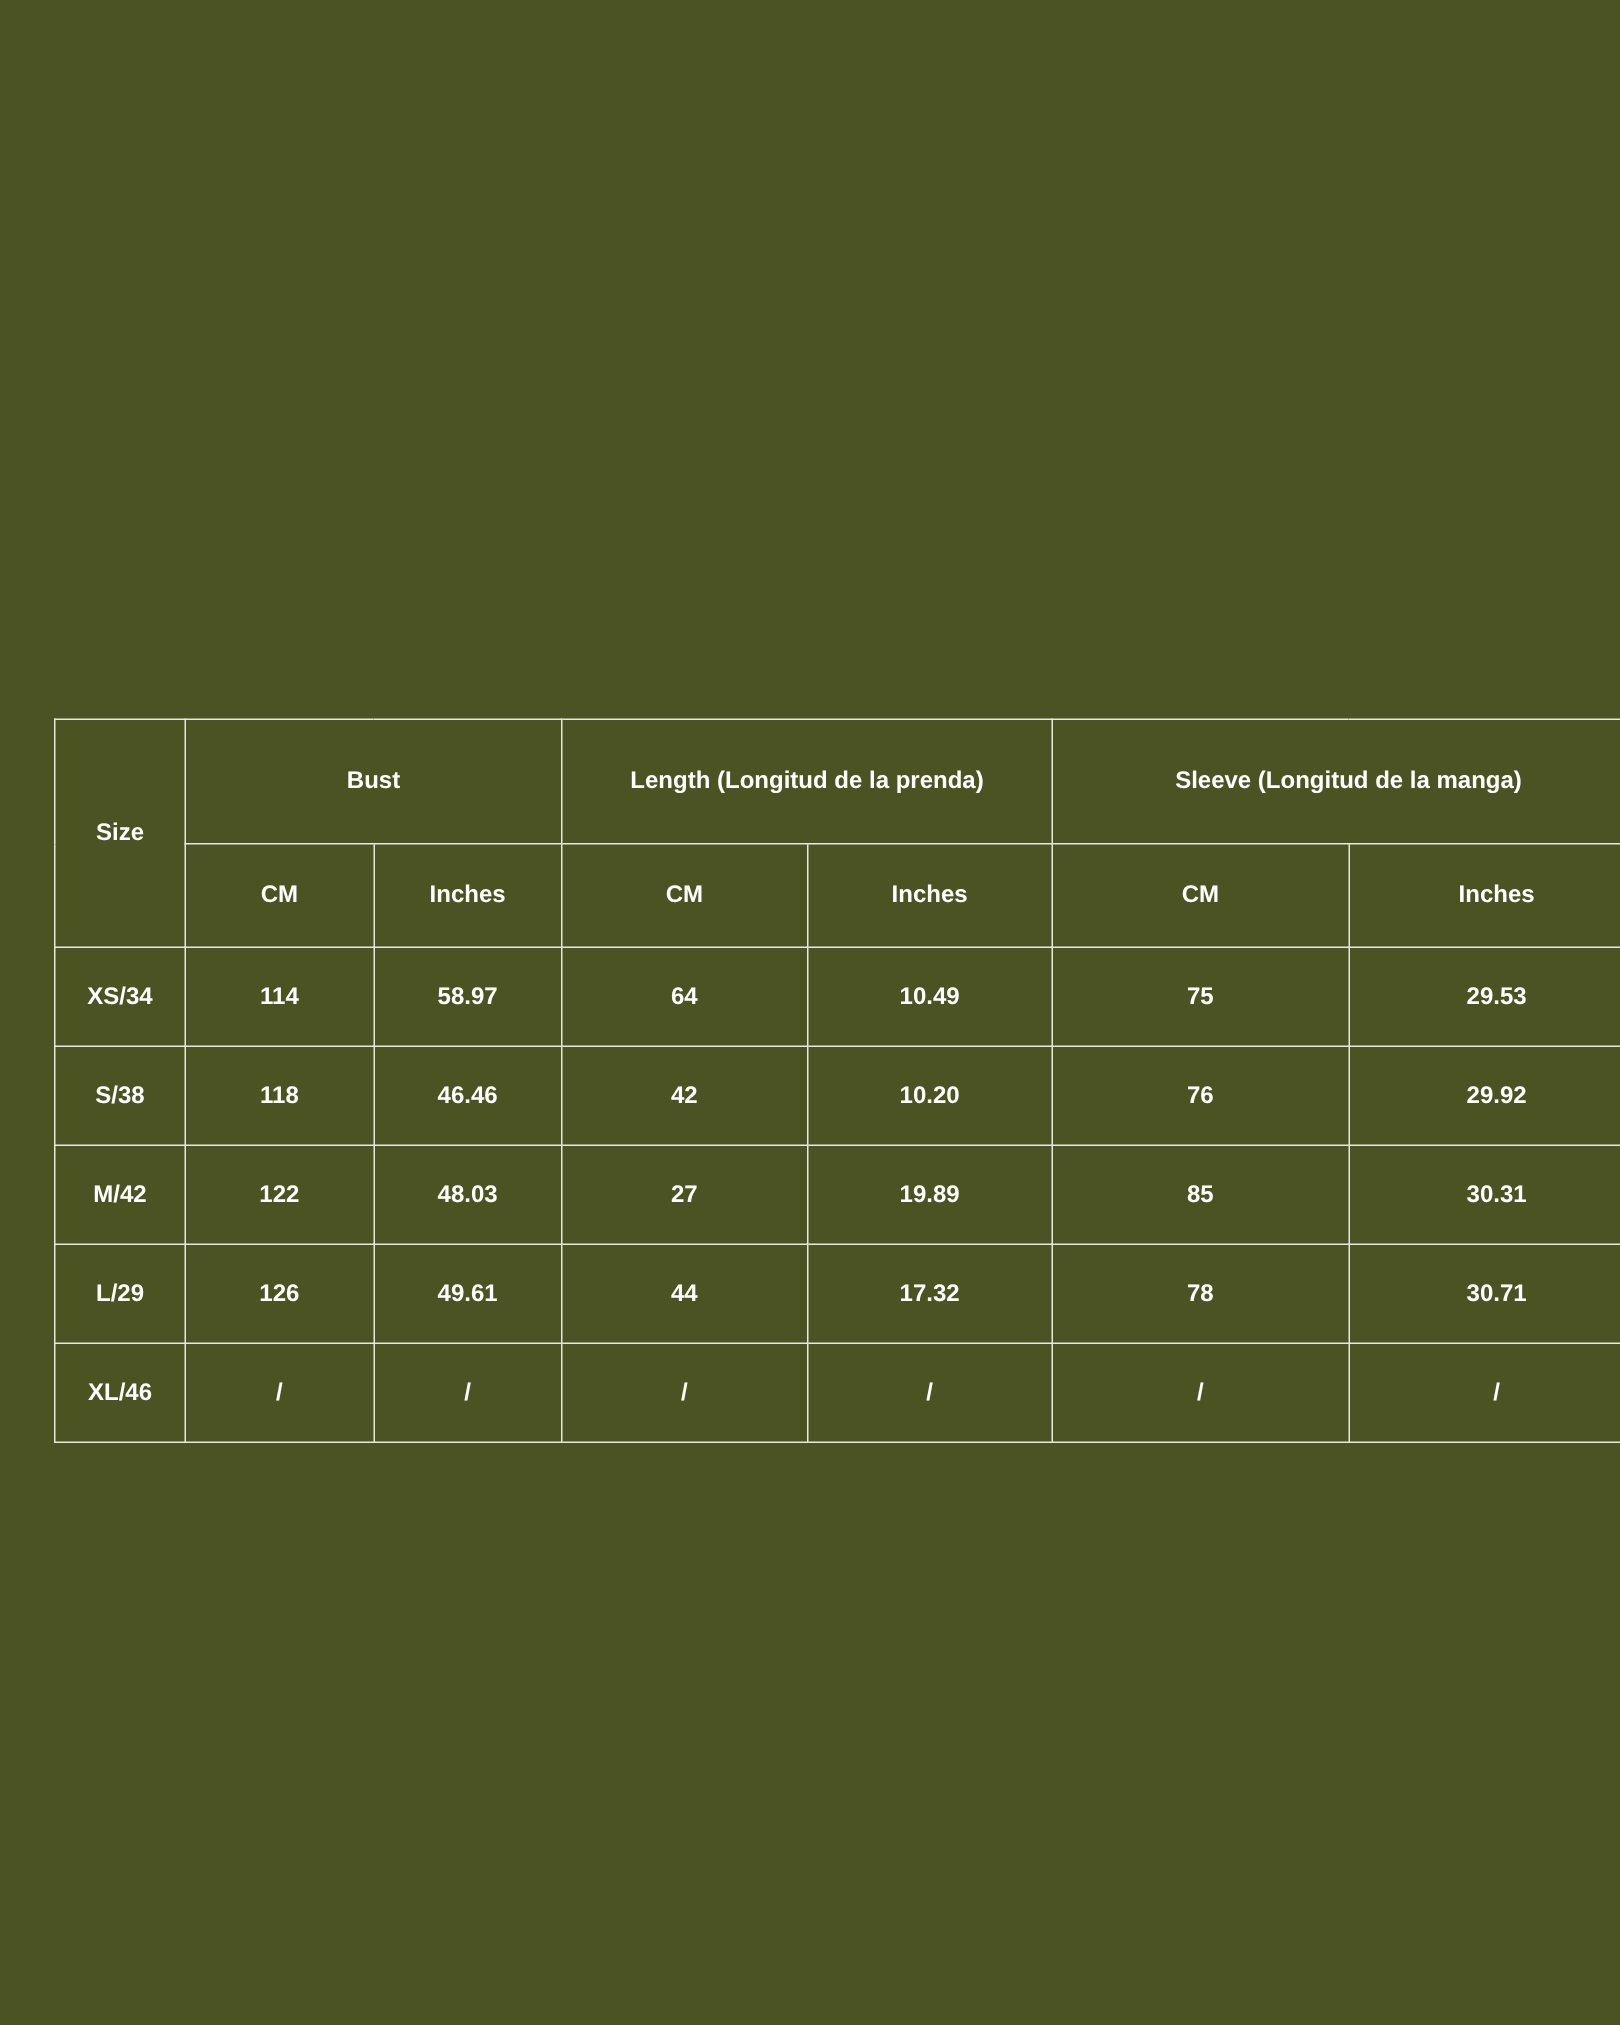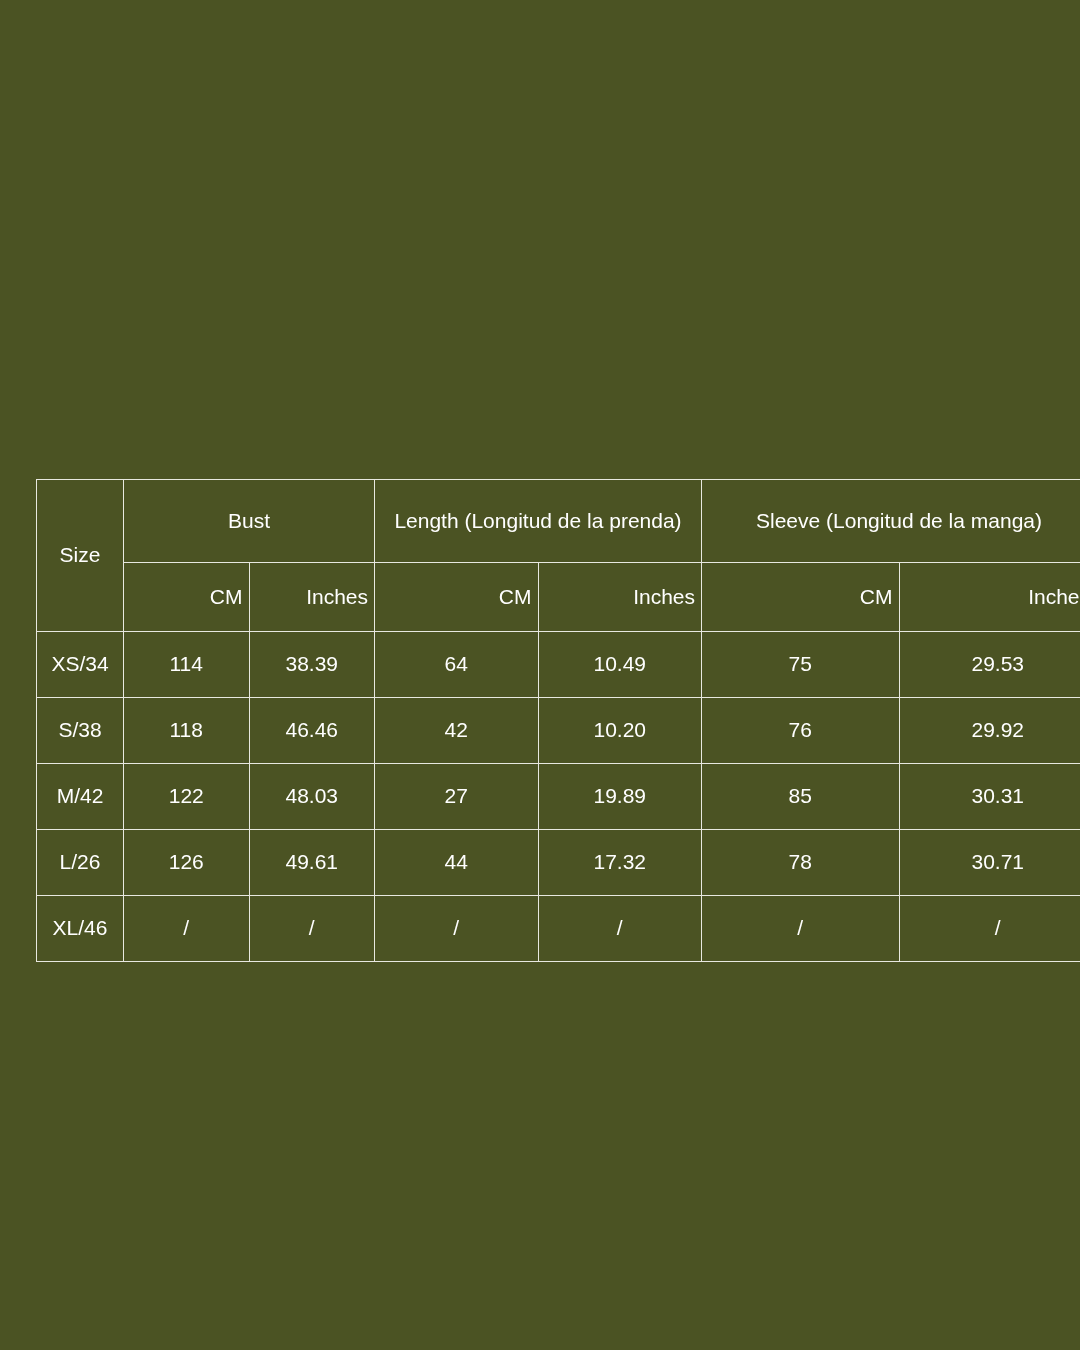--- a/index.html
+++ b/index.html
@@ -27,38 +27,37 @@
   }
   table.size-table {
     border-collapse: collapse;
     width: 1008px;
     table-layout: fixed;
   }
   table.size-table th,
   table.size-table td {
     border: 1px solid #e8e8e0;
     color: #ffffff;
-    font-weight: normal;
-    font-size: 21px;
+    font-weight: bold;
+    font-size: 16px;
     text-align: center;
     line-height: 1.25;
     padding: 6px 6px;
   }
   th.col-size {
     width: 74px;
   }
   th.grp-bust { width: 238px; }
   th.grp-length { width: 314px; }
   th.grp-sleeve { width: 382px; }
   tr.head-row-1 th {
     height: 70px;
   }
   tr.head-row-2 th {
     height: 56px;
-    text-align: right;
   }
   tbody td {
     height: 53px;
   }
   td.size-cell {
     width: 74px;
   }
   .sub-cm-bust, .sub-in-bust { width: 119px; }
   .sub-cm-len, .sub-in-len { width: 157px; }
   .sub-cm-slv, .sub-in-slv { width: 191px; }
@@ -82,21 +81,21 @@
           <th class="sub-cm-len">CM</th>
           <th class="sub-in-len">Inches</th>
           <th class="sub-cm-slv">CM</th>
           <th class="sub-in-slv">Inches</th>
         </tr>
       </thead>
       <tbody>
         <tr>
           <td class="size-cell">XS/34</td>
           <td>114</td>
-          <td>38.39</td>
+          <td>58.97</td>
           <td>64</td>
           <td>10.49</td>
           <td>75</td>
           <td>29.53</td>
         </tr>
         <tr>
           <td class="size-cell">S/38</td>
           <td>118</td>
           <td>46.46</td>
           <td>42</td>
@@ -107,21 +106,21 @@
         <tr>
           <td class="size-cell">M/42</td>
           <td>122</td>
           <td>48.03</td>
           <td>27</td>
           <td>19.89</td>
           <td>85</td>
           <td>30.31</td>
         </tr>
         <tr>
-          <td class="size-cell">L/26</td>
+          <td class="size-cell">L/29</td>
           <td>126</td>
           <td>49.61</td>
           <td>44</td>
           <td>17.32</td>
           <td>78</td>
           <td>30.71</td>
         </tr>
         <tr>
           <td class="size-cell">XL/46</td>
           <td>/</td>

